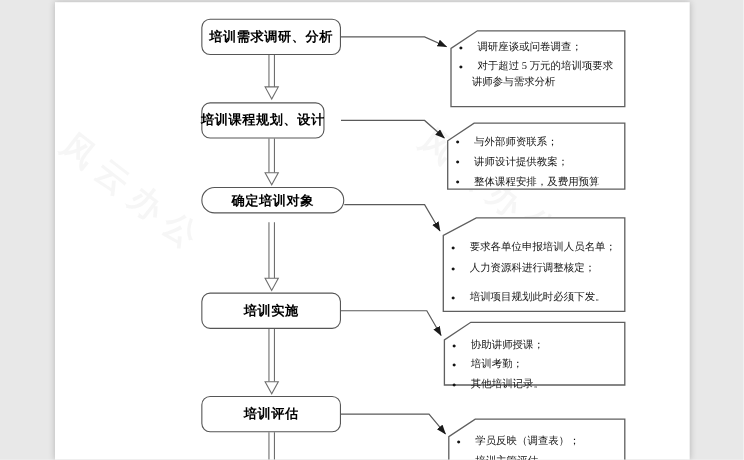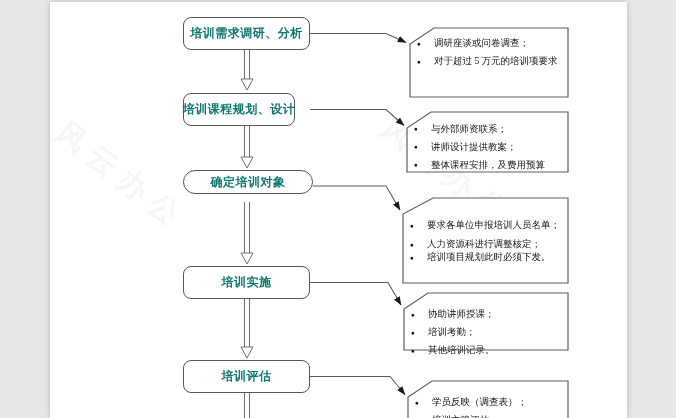--- a/index.html
+++ b/index.html
@@ -14,21 +14,21 @@
   }
   .watermark{
     position:absolute;font-weight:bold;font-size:30px;letter-spacing:9px;
     color:rgba(90,90,90,0.055);transform:rotate(38deg);transform-origin:left top;
     white-space:nowrap;pointer-events:none;user-select:none;
   }
   svg.overlay{position:absolute;left:0;top:0;}
   .node{
     position:absolute;box-sizing:border-box;background:#ffffff;
     border:1.6px solid #565656;display:flex;align-items:center;justify-content:center;
-    font-weight:bold;font-size:12px;color:#0f766e;letter-spacing:0.5px;white-space:nowrap;
+    font-weight:bold;font-size:12px;color:#000000;letter-spacing:0.5px;white-space:nowrap;
   }
   .node.rect{border-radius:8px;}
   .node.stadium{border-radius:16px;}
   .callout-text{
     position:absolute;font-family:"Liberation Serif","DejaVu Serif",serif;
     font-size:9.5px;color:#141414;
   }
   .c-item{display:flex;line-height:13px;margin-bottom:5px;}
   .c-item .dot{width:17px;flex:0 0 17px;padding-left:5px;font-size:6.5px;line-height:13px;}
   .c-item.cont{padding-left:17px;}
@@ -101,20 +101,23 @@
 
 <div class="callout-text" style="left:412px;top:37px;width:154px;">
   <div class="c-item">
     <span class="dot">●</span>
     <span class="txt">调研座谈或问卷调查；</span>
   </div>
   <div class="c-item" style="margin-bottom:1px;align-items:center;">
     <span class="dot">●</span>
     <span class="txt">对于超过 5 万元的培训项要求</span>
   </div>
+  <div class="c-item cont">
+    <span class="txt">讲师参与需求分析</span>
+  </div>
 </div>
 
 <div class="callout-text" style="left:409px;top:123px;width:157px;font-family:Liberation Mono, monospace;">
   <div class="c-item">
     <span class="dot">●</span>
     <span class="txt">与外部师资联系；</span>
   </div>
   <div class="c-item">
     <span class="dot">●</span>
     <span class="txt">讲师设计提供教案；</span>
@@ -123,21 +126,21 @@
     <span class="dot">●</span>
     <span class="txt">整体课程安排，及费用预算</span>
   </div>
 </div>
 
 <div class="callout-text" style="left:405px;top:219px;width:161px;">
   <div class="c-item" style="margin-bottom:6px;">
     <span class="dot">●</span>
     <span class="txt">要求各单位申报培训人员名单；</span>
   </div>
-  <div class="c-item" style="margin-bottom:0;">
+  <div class="c-item" style="margin-bottom:14px;">
     <span class="dot">●</span>
     <span class="txt">人力资源科进行调整核定；</span>
   </div>
   <div class="c-item">
     <span class="dot">●</span>
     <span class="txt">培训项目规划此时必须下发。</span>
   </div>
 </div>
 
 <div class="callout-text" style="left:406px;top:308px;width:160px;">

